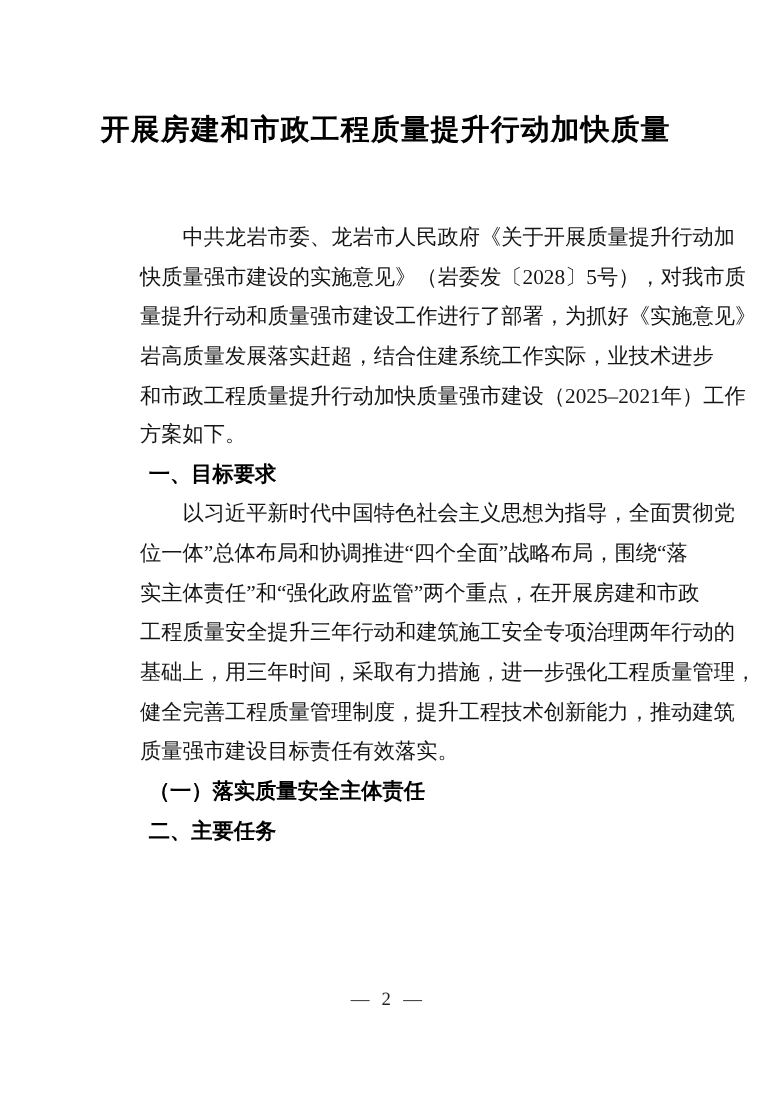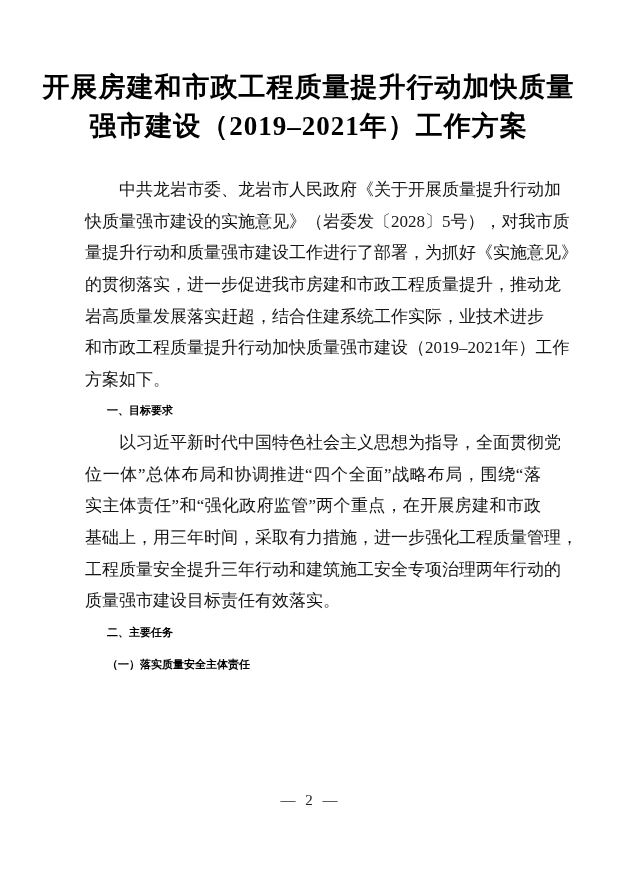--- a/index.html
+++ b/index.html
@@ -14,102 +14,102 @@
     background: #ffffff;
     color: #1a1a1a;
     font-family: "Liberation Serif", "DejaVu Serif", serif;
     overflow: hidden;
   }
   .title {
     position: absolute;
     top: 68px;
     left: 0;
     right: 4px;
-    margin: 0;
+    margin: 16px;
     text-align: center;
     font-weight: bold;
-    font-size: 27px;
+    font-size: 23px;
     line-height: 39px;
     letter-spacing: 1px;
     color: #000;
   }
   .title-line { display: block; }
   .content {
     position: absolute;
     top: 174px;
     left: 85px;
     width: 456px;
     font-size: 17px;
     color: #151515;
   }
   .bline {
     height: 31.65px;
     line-height: 31.65px;
     text-align: justify;
     text-align-last: justify;
     white-space: nowrap;
+    margin-left: 27px;
   }
   .bline.end {
     text-align: center;
     text-align-last: left;
   }
   .indent { text-indent: 2em; }
   .heading {
     height: 31.65px;
     line-height: 31.65px;
     font-weight: bold;
     text-indent: 2em;
     font-family: "Liberation Sans", "DejaVu Sans", sans-serif;
-    font-size: 11px;
+    font-size: 17px;
     color: #000;
   }
   .footer {
     position: absolute;
     top: 792px;
     left: 0;
     right: 0;
     text-align: center;
     font-size: 15px;
     letter-spacing: 3px;
     color: #222;
   }
 </style>
 </head>
 <body>
 
 <div class="page">
 
   <h1 class="title">
     <span class="title-line">开展房建和市政工程质量提升行动加快质量</span>
-    <span class="title-line">强市建设（2019–2021年）工作方案</span>
   </h1>
 
   <div class="content">
 
     <div>
       <div class="bline indent">中共龙岩市委、龙岩市人民政府《关于开展质量提升行动加</div>
       <div class="bline">快质量强市建设的实施意见》（岩委发〔2028〕5号），对我市质</div>
       <div class="bline">量提升行动和质量强市建设工作进行了部署，为抓好《实施意见》</div>
-      <div class="bline">的贯彻落实，进一步促进我市房建和市政工程质量提升，推动龙</div>
       <div class="bline">岩高质量发展落实赶超，结合住建系统工作实际，业技术进步</div>
-      <div class="bline">和市政工程质量提升行动加快质量强市建设（2019–2021年）工作</div>
+      <div class="bline">和市政工程质量提升行动加快质量强市建设（2025–2021年）工作</div>
       <div class="bline end">方案如下。</div>
     </div>
 
     <div class="heading">一、目标要求</div>
 
     <div>
       <div class="bline indent">以习近平新时代中国特色社会主义思想为指导，全面贯彻党</div>
       <div class="bline">位一体”总体布局和协调推进“四个全面”战略布局，围绕“落</div>
       <div class="bline">实主体责任”和“强化政府监管”两个重点，在开展房建和市政</div>
+      <div class="bline">工程质量安全提升三年行动和建筑施工安全专项治理两年行动的</div>
       <div class="bline">基础上，用三年时间，采取有力措施，进一步强化工程质量管理，</div>
-      <div class="bline">工程质量安全提升三年行动和建筑施工安全专项治理两年行动的</div>
+      <div class="bline">健全完善工程质量管理制度，提升工程技术创新能力，推动建筑</div>
       <div class="bline end">质量强市建设目标责任有效落实。</div>
     </div>
 
+    <div class="heading">（一）落实质量安全主体责任</div>
     <div class="heading">二、主要任务</div>
-    <div class="heading">（一）落实质量安全主体责任</div>
 
   </div>
 
   <div class="footer">— 2 —</div>
 
 </div>
 
 </body></html>

